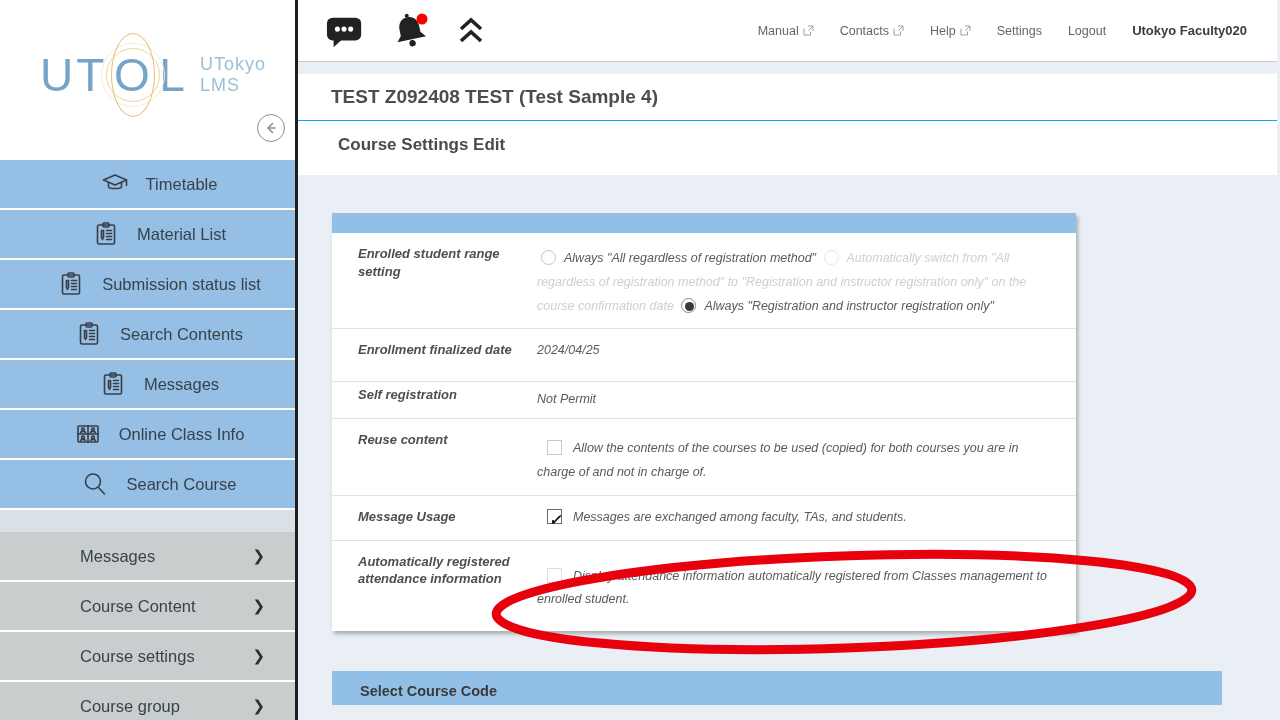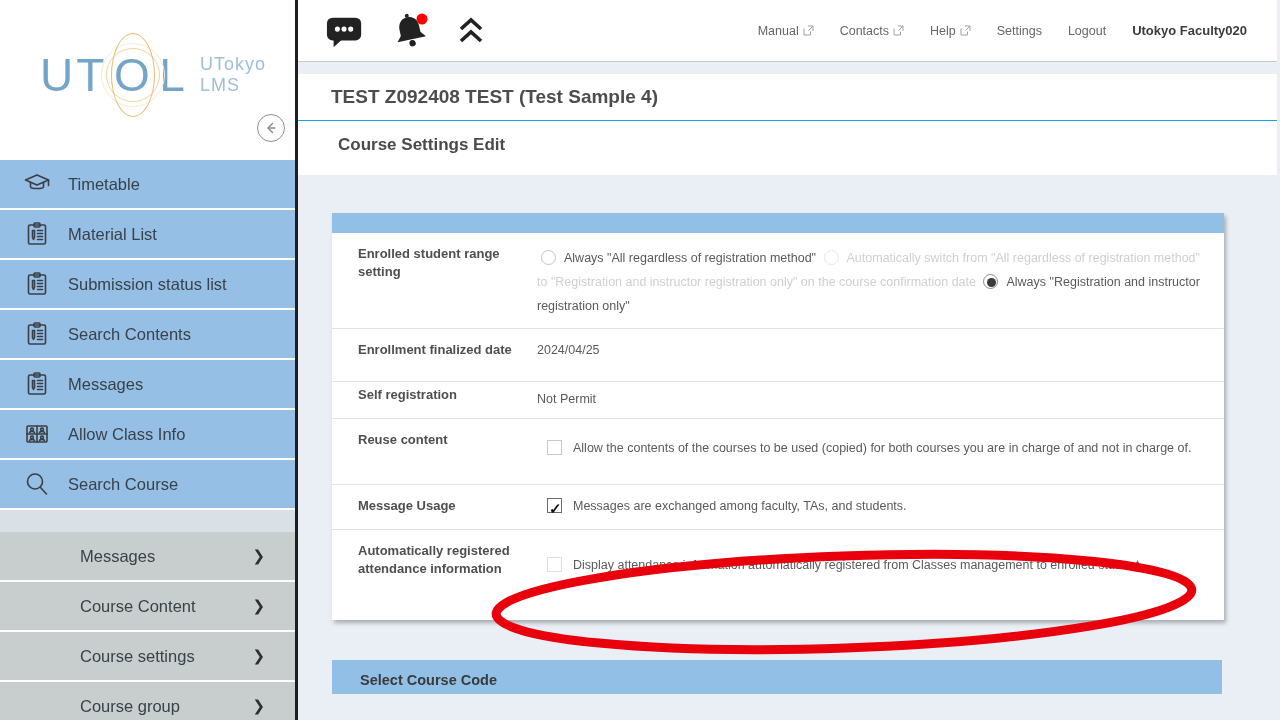--- a/index.html
+++ b/index.html
@@ -15,21 +15,21 @@
   .logo-o { position:relative; display:inline-flex; align-items:center; justify-content:center; width:52px; height:52px; }
   .logo-o .oglyph { position:relative; z-index:2; }
   .ring { position:absolute; border-radius:50%; left:50%; top:50%; transform:translate(-50%,-50%); z-index:1; }
   .ring.r1 { width:44px; height:44px; border:1px solid #e5bd72; }
   .ring.r2 { width:54px; height:54px; border:1px solid #eed7a0; }
   .ring.r3 { width:64px; height:64px; border:1px solid #f6ecd4; }
   .logo-sub { margin-left:12px; color:#9dc0d6; font-size:18px; line-height:1.15; letter-spacing:1px; }
   .collapse-btn { position:absolute; right:10px; bottom:18px; width:28px; height:28px; border-radius:50%;
     border:1.5px solid #8d8d8d; background:#fff; display:flex; align-items:center; justify-content:center; cursor:pointer; }
 
-  .nav-item { height:48px; margin-bottom:2px; background:#95bfe5; display:flex; align-items:center; cursor:pointer; }
+  .nav-item { height:48px; margin-bottom:2px; background:#95bfe5; display:flex; align-items:center; cursor:pointer;justify-content:center; }
   .nav-icon { width:26px; height:26px; margin:0 18px 0 24px; flex:0 0 26px; display:flex; align-items:center; justify-content:center; }
   .nav-label { font-size:16.5px; color:#39424b; }
   .nav-strip { height:22px; background:#d9e1e6; }
   .nav-item.gray { background:#c8cdcd; justify-content:space-between; }
   .nav-item.gray .nav-label { margin-left:80px; }
   .chev { color:#2f2f2f; font-size:15px; margin-right:30px; }
 
   
   .main { position:relative; width:979px; height:720px; background:#e9eff5; }
 
@@ -40,21 +40,21 @@
   .tlink { cursor:pointer; display:flex; align-items:center; gap:4px; }
   .tuser { font-weight:bold; color:#3c3c3c; font-size:13px; }
 
   .title-band { margin-top:12px; background:#fff; }
   .title-row { height:47px; display:flex; align-items:center; padding-left:33px; border-bottom:1px solid #0ea5e9; }
   .course-title { font-size:19px; font-weight:bold; color:#4d4d4d; }
   .section-block { padding:14px 28px 20px 33px; }
   .section-title { font-size:17px; font-weight:bold; color:#4a4a4a; padding-left:7px; }
   .warning { margin-top:13px; color:#a93226; font-weight:bold; font-size:12.5px; line-height:1.35; width:916px; }
 
-  .card { margin:38px 0 0 34px; width:892px; background:#fff; box-shadow:2px 3px 4px rgba(0,0,0,0.28); }
+  .card { margin:38px 0 0 34px; width:744px; background:#fff; box-shadow:2px 3px 4px rgba(0,0,0,0.28);font-style:italic; }
   .card-head { height:20px; background:#92bfe6; }
   .srow { display:flex; border-bottom:1px solid #e2e2e2; }
   .srow:last-child { border-bottom:none; }
   .slabel { flex:0 0 205px; padding:12px 15px 10px 26px; font-size:13px; font-weight:bold; color:#4f4f4f; line-height:1.35; }
   .scontent { flex:1; padding:10px 20px 10px 0; font-size:12.5px; color:#5a5a5a; line-height:1.9; }
   .r1 { min-height:84px; } .r2 { min-height:53px; } .r3 { min-height:37px; }
   .r4 { min-height:66px; } .r5 { min-height:42px; } .r6 { min-height:90px; }
   .r1 .scontent { padding-top:14px; width:690px; }
   .r3 { align-items:center; } .r3 .slabel { padding-top:0; } .r3 .scontent { padding:0; }
   .r4 .scontent { padding-top:18px; }
@@ -184,21 +184,21 @@
           <circle cx="8" cy="8.5" r="1.4"></circle>
             <path d="M5.5 12 c0-2 5-2 5 0"></path>
           <circle cx="18" cy="8.5" r="1.4"></circle>
             <path d="M15.5 12 c0-2 5-2 5 0"></path>
           <circle cx="8" cy="16.5" r="1.4"></circle>
             <path d="M5.5 20 c0-2 5-2 5 0"></path>
           <circle cx="18" cy="16.5" r="1.4"></circle>
             <path d="M15.5 20 c0-2 5-2 5 0"></path>
         </svg>
       </span>
-      <span class="nav-label">Allow Class Info</span>
+      <span class="nav-label">Online Class Info</span>
     </div>
     <div class="nav-item">
       <span class="nav-icon">
         <svg class="lineart" width="26" height="26" viewBox="0 0 26 26">
           <circle cx="11" cy="10.5" r="7.5"></circle>
             <line x1="16.5" y1="16.5" x2="22.5" y2="23"></line>
         </svg>
       </span>
       <span class="nav-label">Search Course</span>
     </div>

